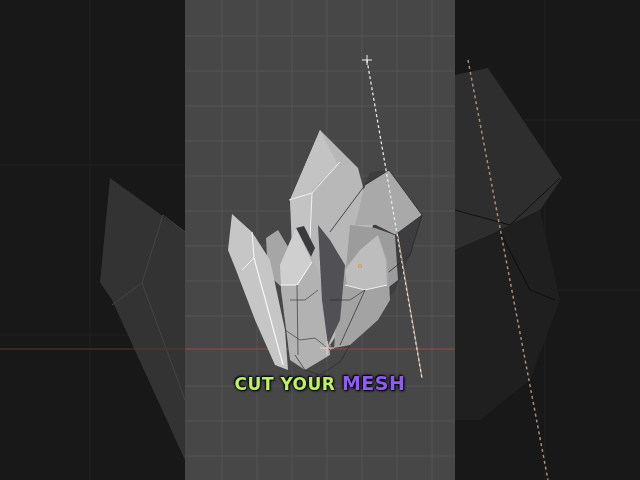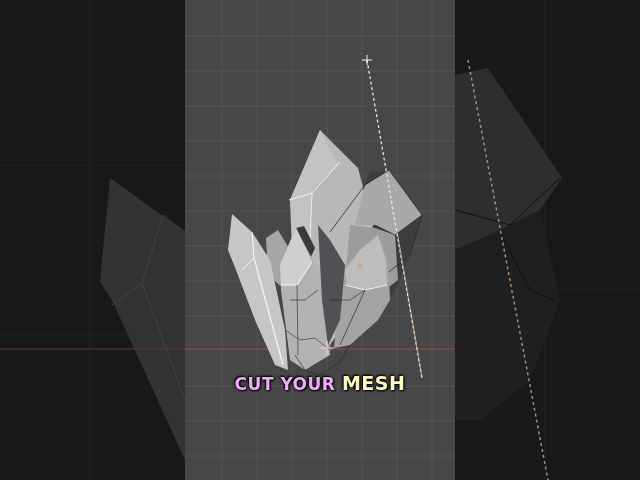--- a/index.html
+++ b/index.html
@@ -1,21 +1,21 @@
 <!DOCTYPE html>
 <html><head>
 <meta charset="utf-8">
 <style>
   html,body{margin:0;padding:0;}
   body{width:640px;height:480px;overflow:hidden;background:#181818;position:relative;font-family:"DejaVu Sans",sans-serif;}
   .bg{position:absolute;left:0;top:0;width:640px;height:480px;}
   .viewport{position:absolute;left:185px;top:0;width:270px;height:480px;overflow:hidden;background:#474747;}
   .caption{position:absolute;left:0;top:372px;width:640px;text-align:center;font-family:"DejaVu Sans",sans-serif;font-weight:900;font-size:17px;letter-spacing:0.5px;}
   .caption span{display:inline-block;}
-  .cap-white{color:#f0abfc;text-shadow:0 0 3px #000,1px 1px 2px #000,-1px -1px 2px #000;}
+  .cap-white{color:#bef264;text-shadow:0 0 3px #000,1px 1px 2px #000,-1px -1px 2px #000;}
   .cap-orange{font-size:19px;text-shadow:0 0 3px #000,1px 1px 2px #000,-1px -1px 2px #000;}
 </style>
 </head>
 <body>
 
 <svg class="bg" viewBox="0 0 640 480" xmlns="http://www.w3.org/2000/svg">
   <rect width="640" height="480" fill="#181818"></rect>
 
   <g stroke="#202020" stroke-width="1">
     <line x1="90" y1="0" x2="90" y2="480"></line>
@@ -121,14 +121,14 @@
       <circle cx="327" cy="348" r="4" stroke="#e8a0a0" stroke-dasharray="2,1.5"></circle>
       <line x1="320" y1="348" x2="334" y2="348" stroke="#f0d0d0"></line>
       <line x1="327" y1="341" x2="327" y2="355" stroke="#f0d0d0"></line>
     </g>
     <circle cx="360" cy="266" r="1.6" fill="none" stroke="#e08a30" stroke-width="0.8"></circle>
   </svg>
 </div>
 
 <div class="caption">
   <span class="cap-white">CUT YOUR</span>
-  <span class="cap-orange" style="color:#fef9c3;">MESH</span>
+  <span class="cap-orange" style="color:#8b5cf6;">MESH</span>
 </div>
 
 </body></html>

